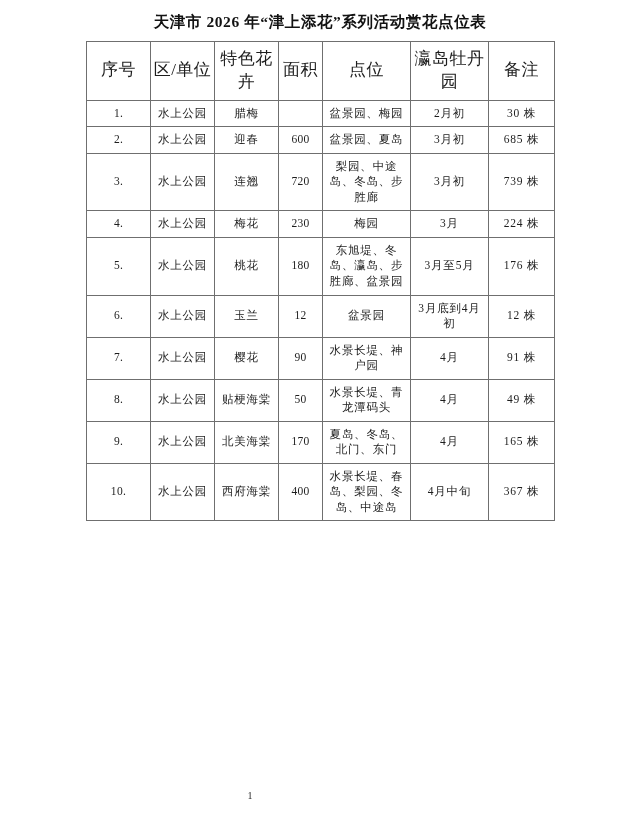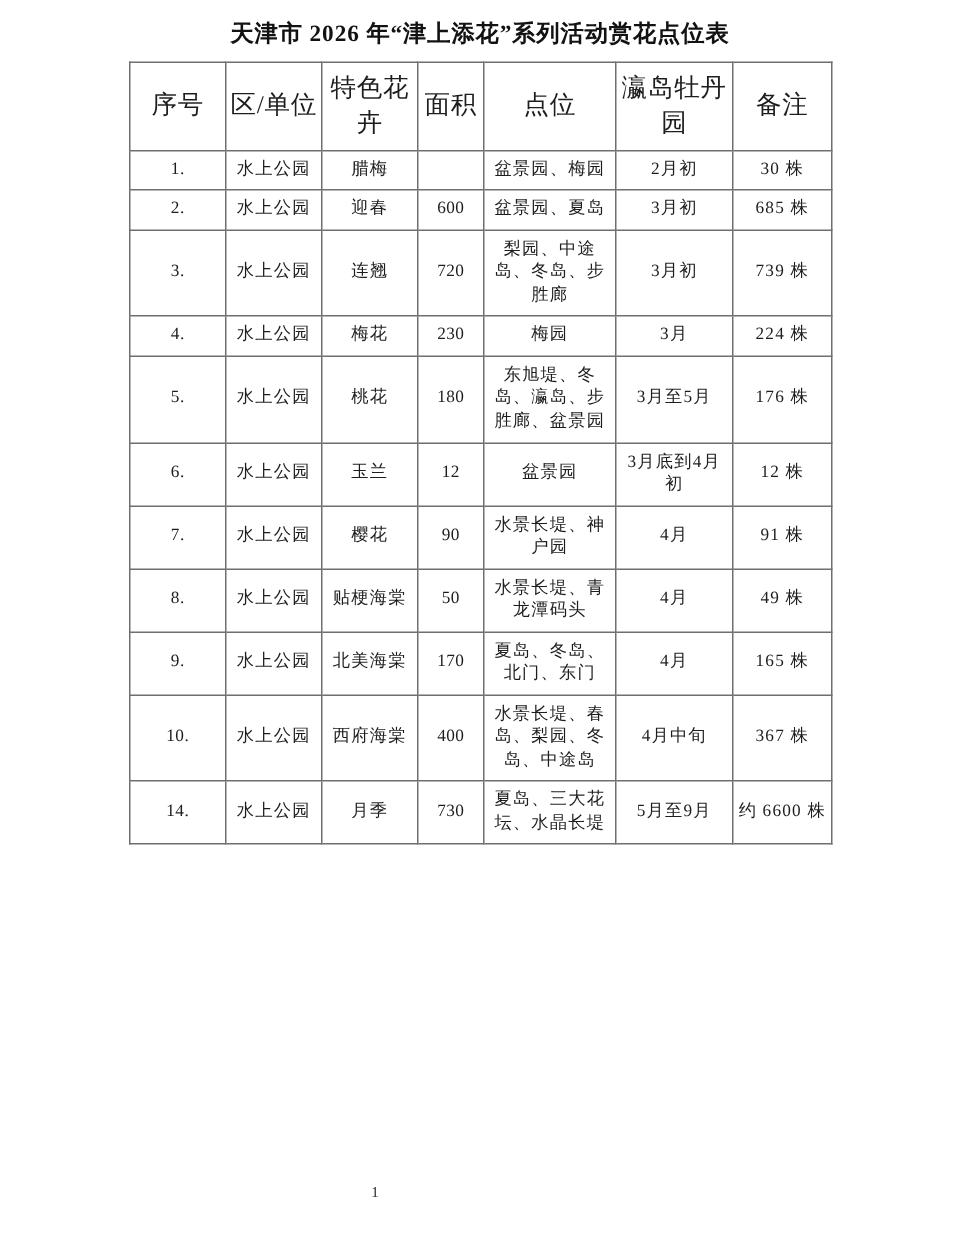--- a/index.html
+++ b/index.html
@@ -195,29 +195,20 @@
           </tr>
           <tr>
             <td class="num-cell">10.</td>
             <td class="cjk">水上公园</td>
             <td class="cjk">西府海棠</td>
             <td class="num-cell">400</td>
             <td class="cjk">水景长堤、春岛、梨园、冬岛、中途岛</td>
             <td class="cjk">4月中旬</td>
             <td class="cjk">367 株</td>
           </tr>
-          <tr>
-            <td class="num-cell">14.</td>
-            <td class="cjk">水上公园</td>
-            <td class="cjk">月季</td>
-            <td class="num-cell">730</td>
-            <td class="cjk">夏岛、三大花坛、水晶长堤</td>
-            <td class="cjk">5月至9月</td>
-            <td class="cjk">约 6600 株</td>
-          </tr>
         </tbody>
     </table>
   </div>
 
   <div id="page-footer">
     <span id="page-number">1</span>
   </div>
 
 </div>
 

